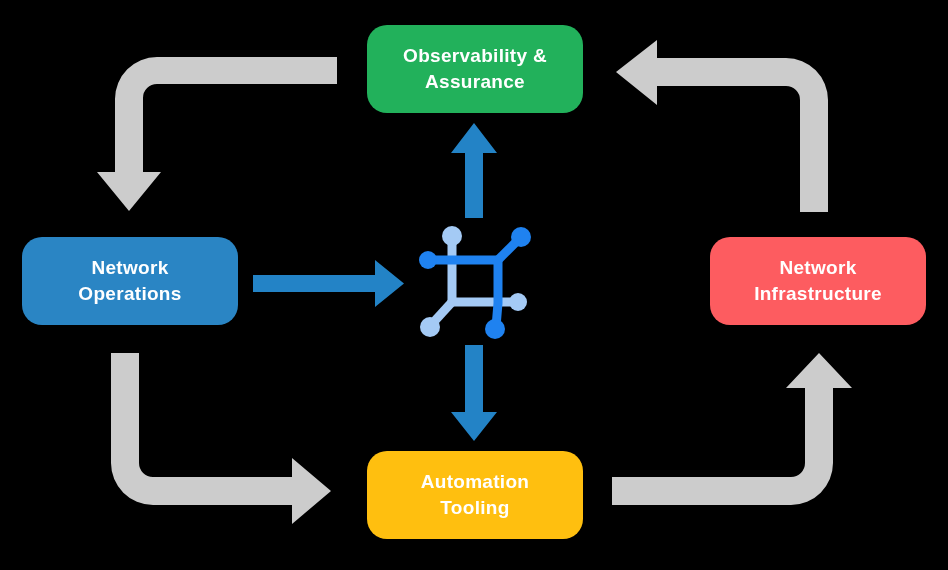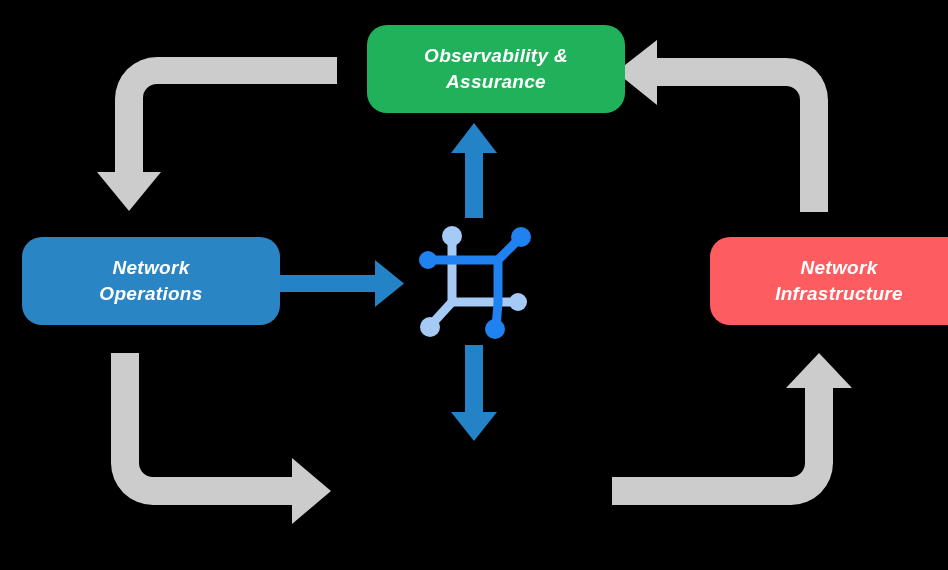--- a/index.html
+++ b/index.html
@@ -19,28 +19,27 @@
   }
   .arrow-layer {
     position: absolute;
     left: 0;
     top: 0;
     width: 948px;
     height: 570px;
   }
   .node-box {
     position: absolute;
-    width: 258px;
+    width: 216px;
     height: 88px;
     border-radius: 20px;
     display: flex;
     align-items: center;
     justify-content: center;
     text-align: center;
-    font-style: italic;
   }
   .node-label {
     color: #ffffff;
     font-size: 19px;
     font-weight: 700;
     line-height: 1.38;
     letter-spacing: 0.3px;
     white-space: pre-line;
   }
   .node-observability   { left: 367px; top: 25px;  }
@@ -101,14 +100,18 @@
   <div class="node-box node-operations" style="background-color: rgb(42, 133, 196);">
     <span class="node-label" style="color: rgb(255, 255, 255);">Network
 Operations</span>
   </div>
 
   <div class="node-box node-infrastructure" style="background-color: rgb(253, 92, 96);">
     <span class="node-label" style="color: rgb(255, 255, 255);">Network
 Infrastructure</span>
   </div>
 
+  <div class="node-box node-automation" style="background-color: rgb(255, 191, 15);">
+    <span class="node-label" style="color: rgb(255, 255, 255);">Automation
+Tooling</span>
+  </div>
 
 </div>
 
 </body></html>

